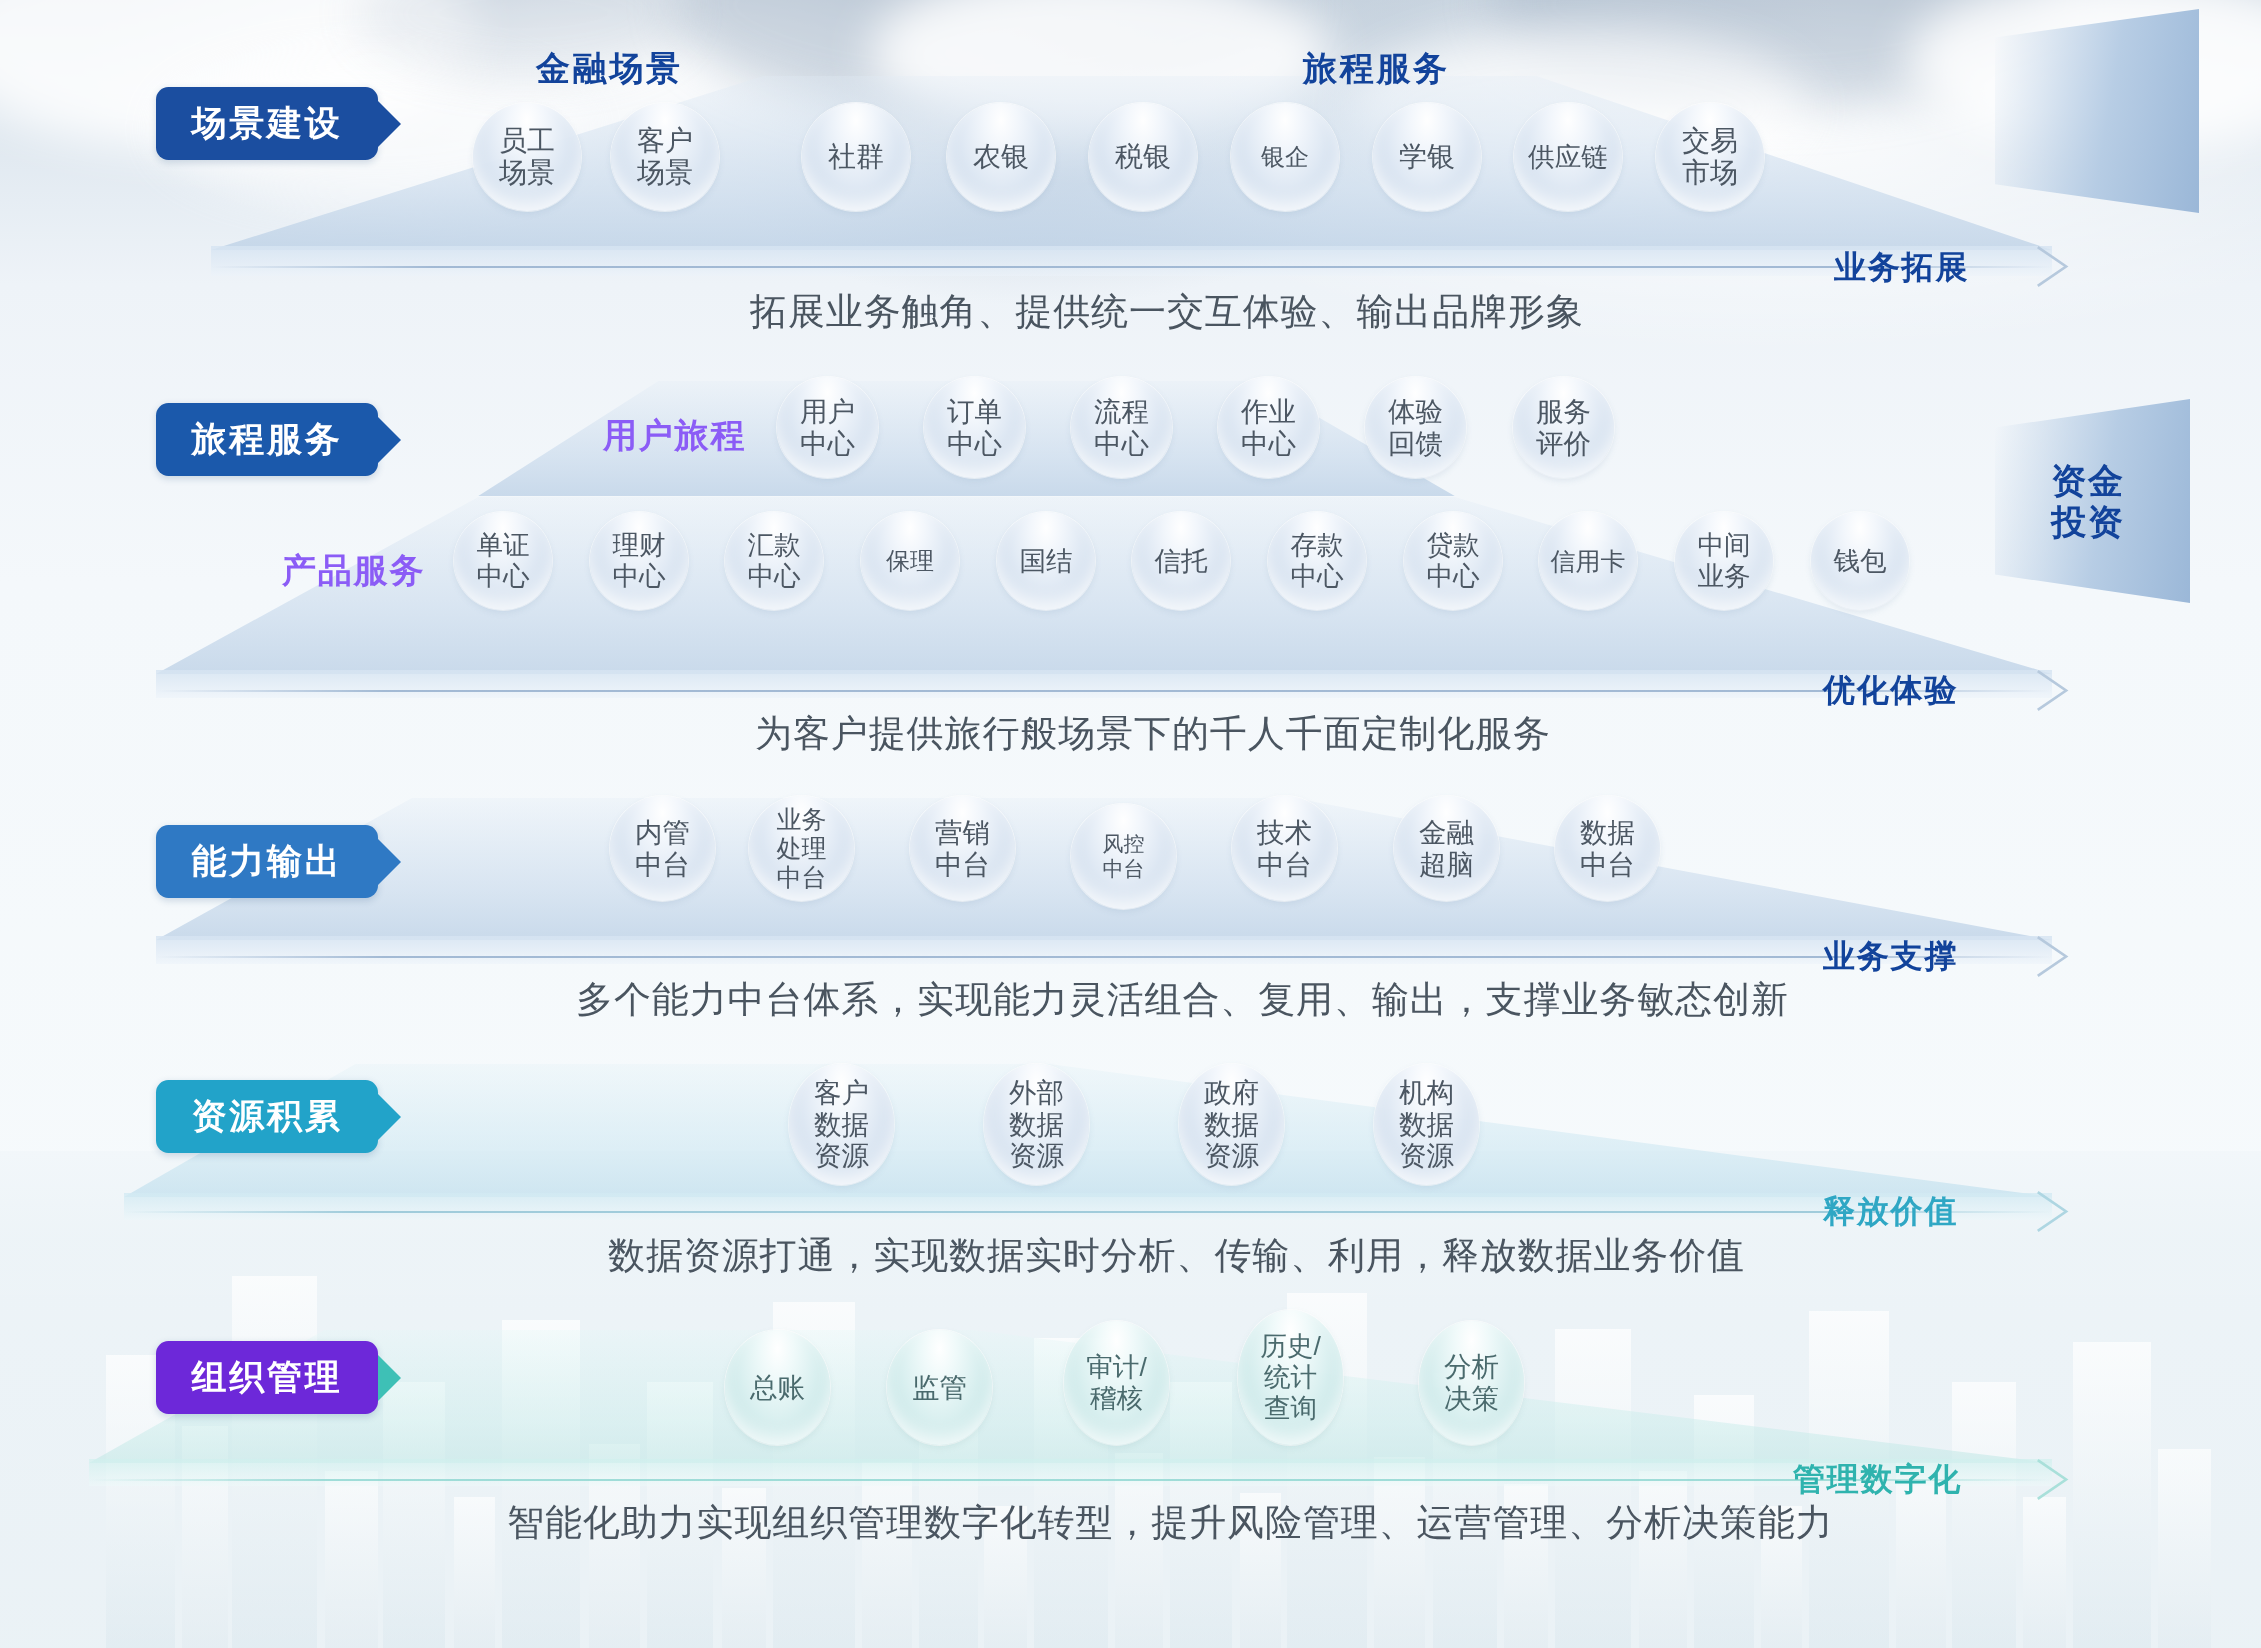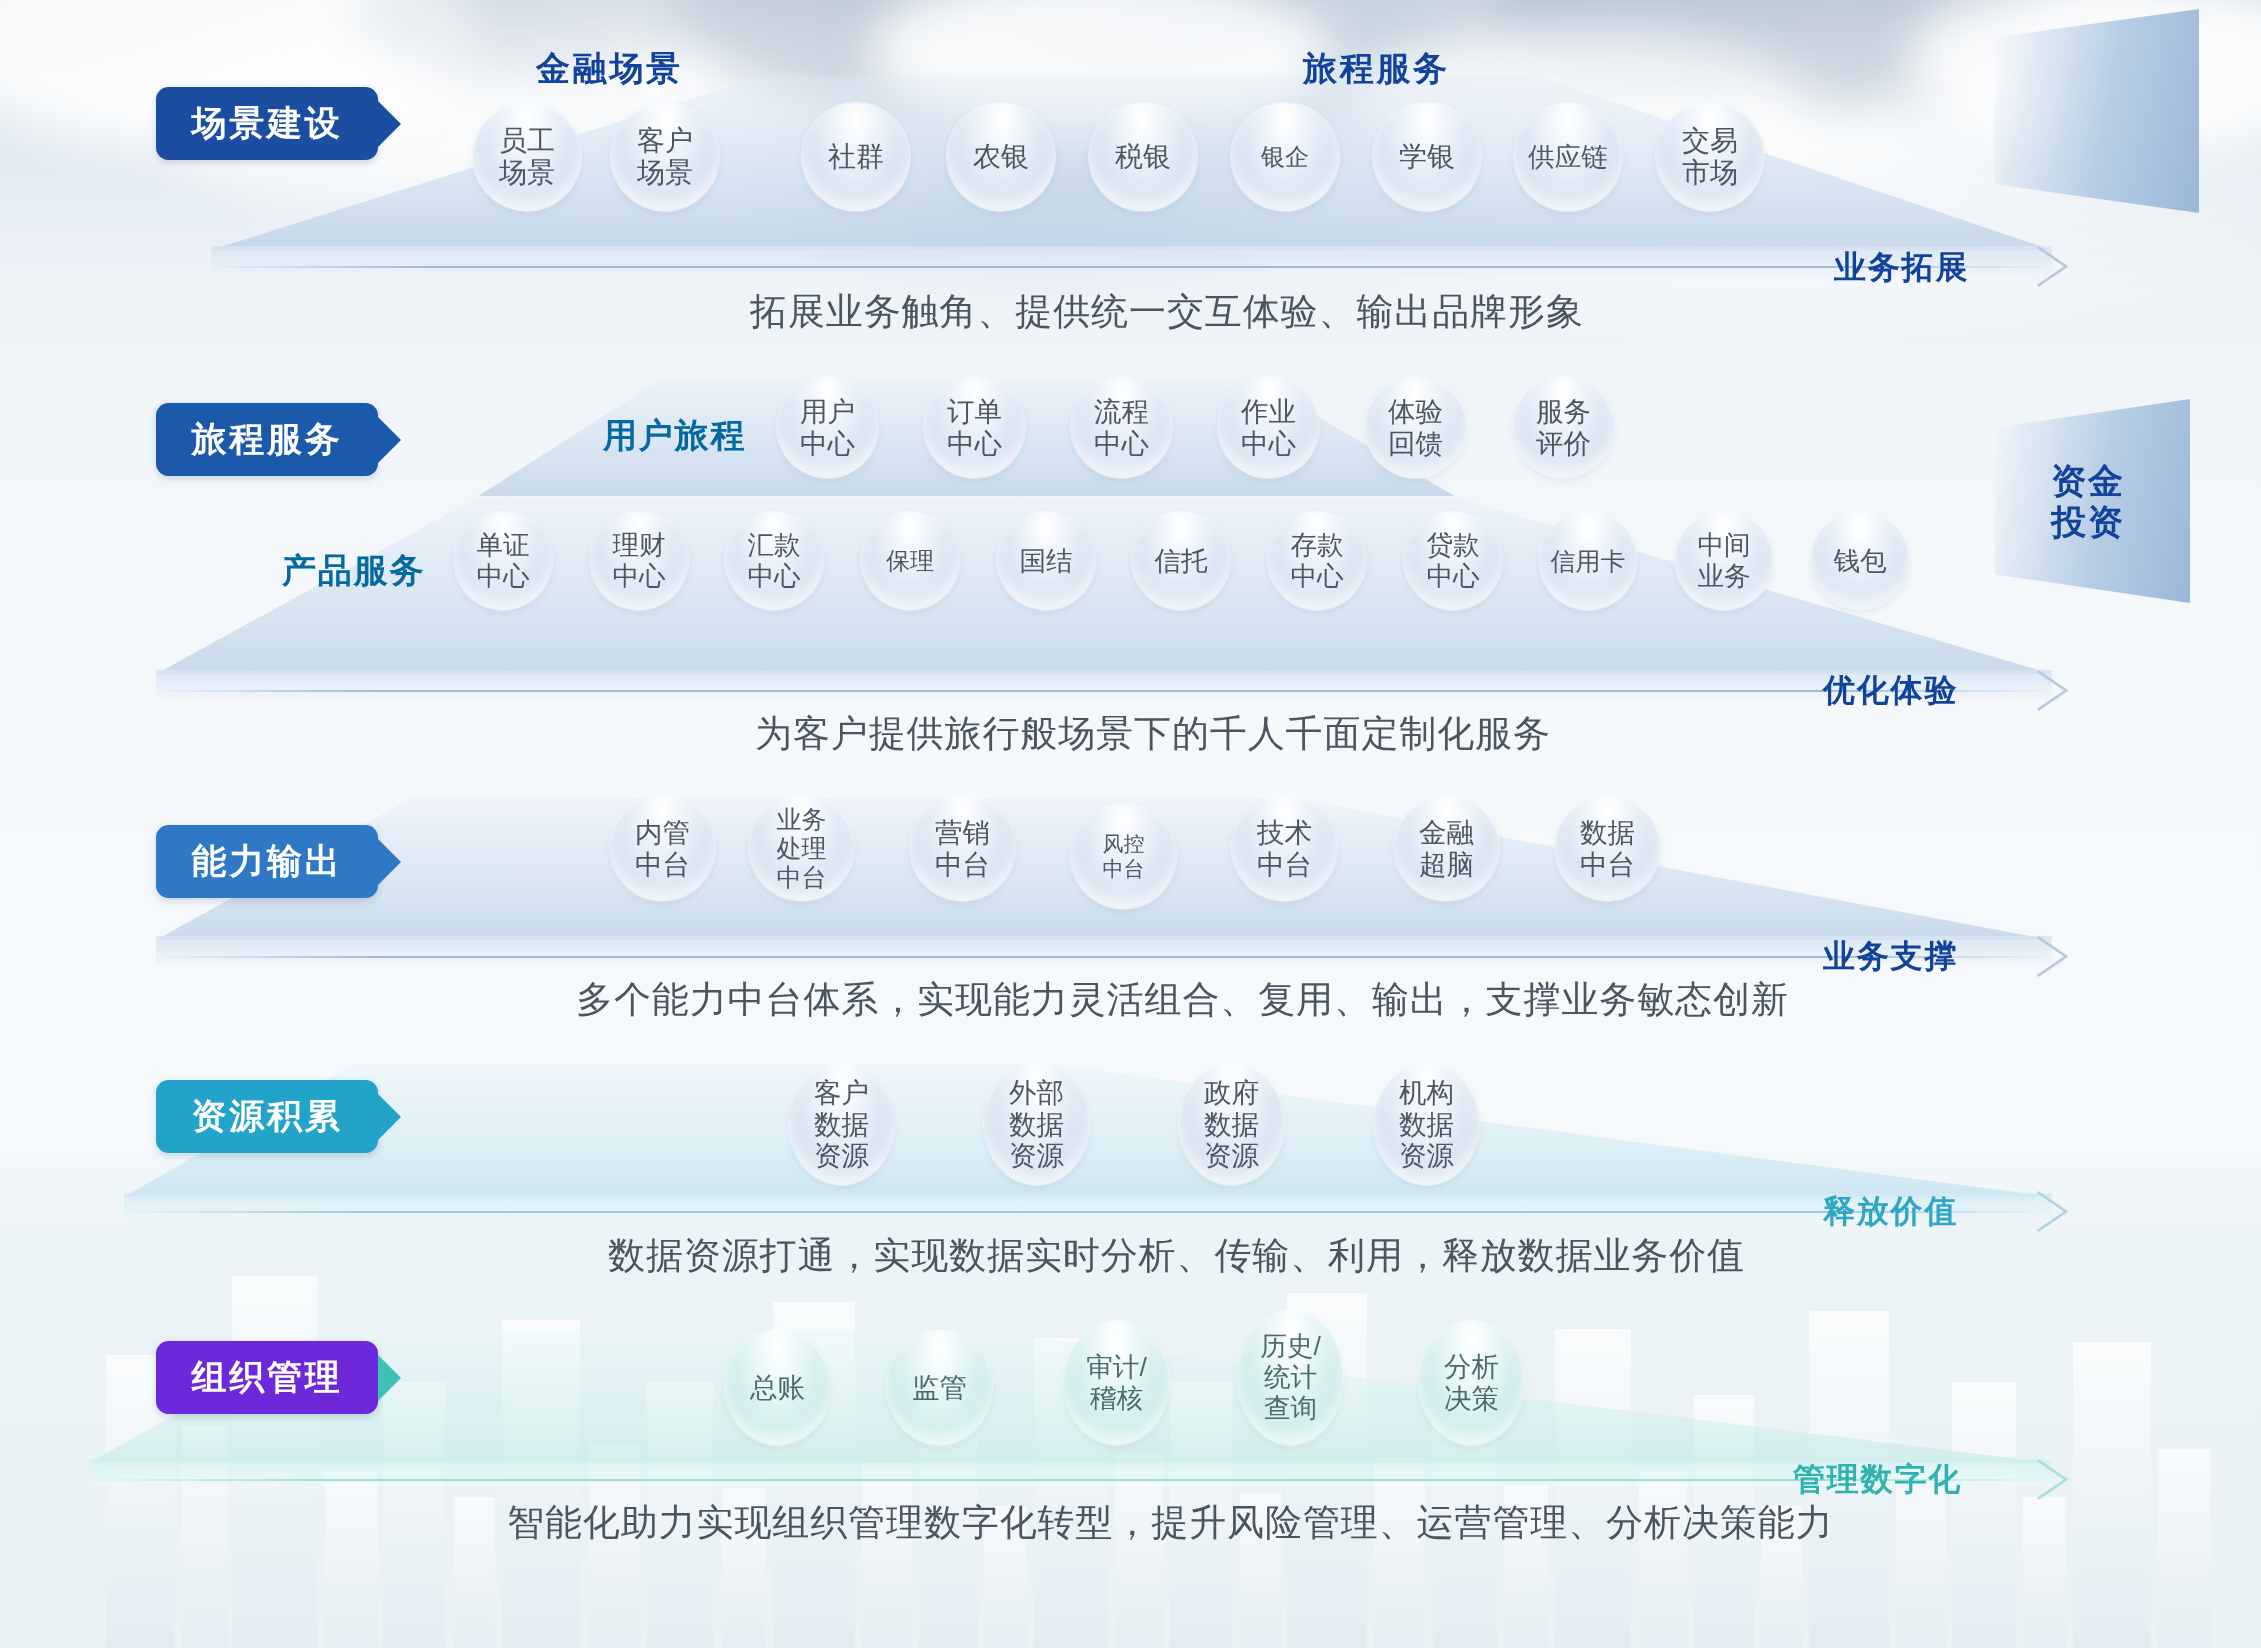--- a/index.html
+++ b/index.html
@@ -48,21 +48,21 @@
     color:#fff;font-weight:bold;letter-spacing:2.7px;
     border-radius:12.4px;
     box-shadow:0 2.7px 7px rgba(30,70,120,.18);
   }
   .tag .nib{
     position:absolute;right:-23px;top:50%;transform:translateY(-50%);
     width:0;height:0;border-top:23px solid transparent;border-bottom:23px solid transparent;
   }
 
   
-  .rowhead{position:absolute;color:#0369a1;font-weight:bold;letter-spacing:1.8px;white-space:nowrap;}
+  .rowhead{position:absolute;color:#8b5cf6;font-weight:bold;letter-spacing:1.8px;white-space:nowrap;}
   .secthead{position:absolute;color:#12439b;font-weight:bold;letter-spacing:2.7px;white-space:nowrap;}
 
   
   .circ{
     position:absolute;border-radius:50%;
     display:flex;align-items:center;justify-content:center;text-align:center;
     color:#4c5763;line-height:1.16;
     background:
       radial-gradient(ellipse at 50% 16%, rgba(255,255,255,.98) 0%, rgba(243,247,252,.95) 22%, rgba(214,226,240,.95) 68%, rgba(199,214,232,.98) 100%);
     box-shadow:inset 0 -8.9px 16px rgba(255,255,255,.75), 0 2.7px 6.2px rgba(120,150,180,.16), 0 0 0 0.9px rgba(255,255,255,.75);

